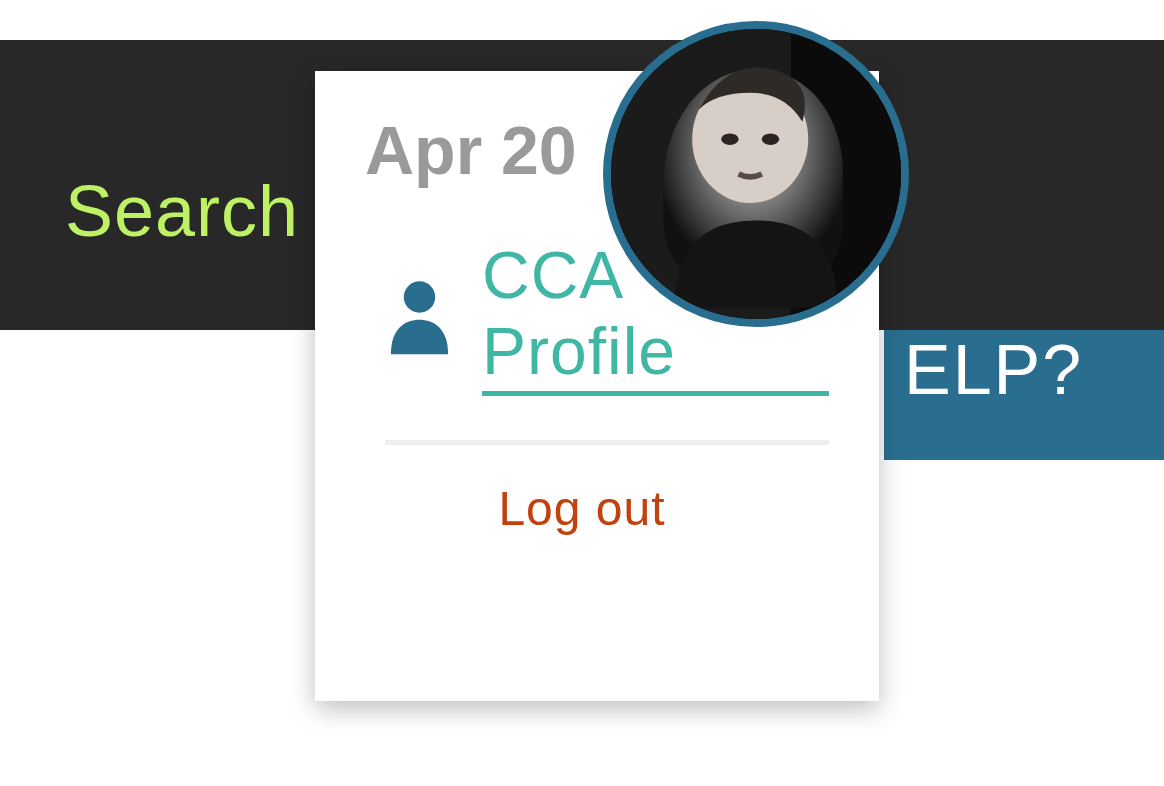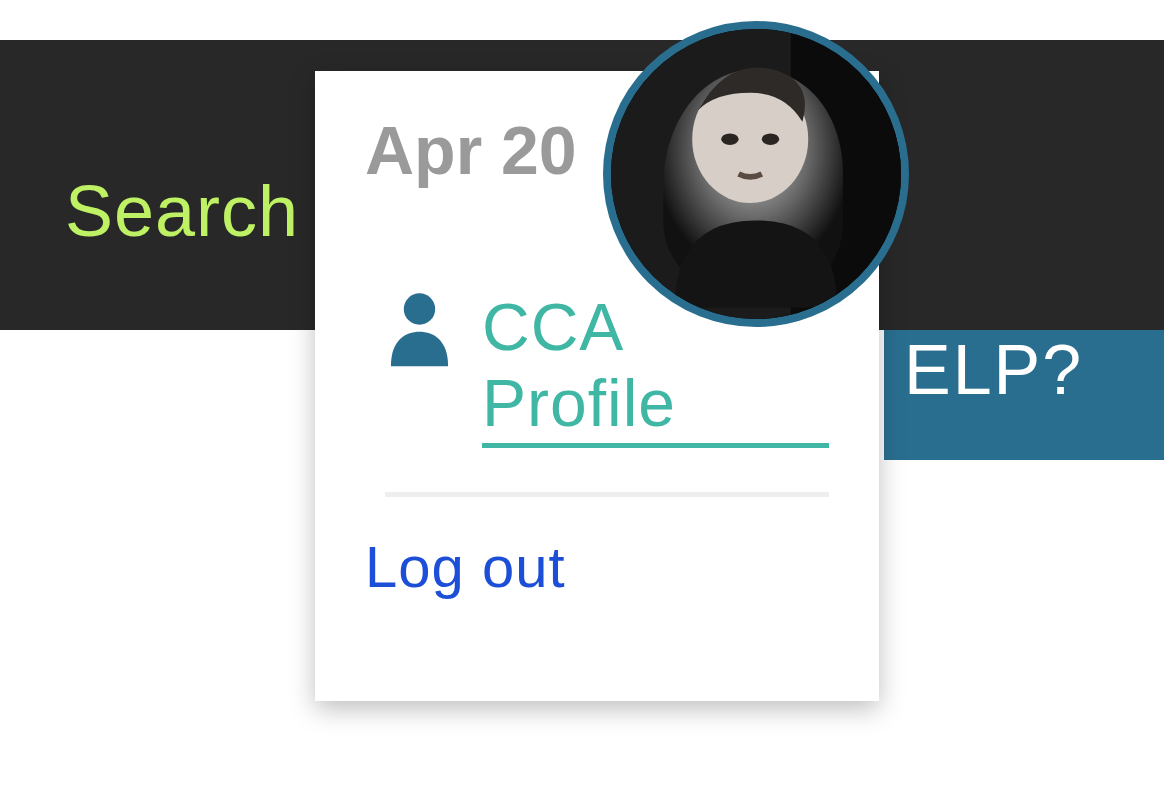--- a/index.html
+++ b/index.html
@@ -5,25 +5,25 @@
   html,body{margin:0;padding:0;width:1164px;height:786px;background:#fff;font-family:"Helvetica Neue",Arial,sans-serif;overflow:hidden}
   .topbar{position:absolute;left:0;right:0;top:40px;height:290px;background:#282828}
   .search{position:absolute;left:65px;top:130px;font-size:72px;font-weight:300;color:#bef264;letter-spacing:1px}
   .helpbar{position:absolute;right:0;top:330px;height:130px;width:260px;background:#2a6e8f;display:flex;align-items:flex-start;padding-left:20px}
   .helpbar span{color:#fff;font-size:70px;letter-spacing:2px}
   .menu{position:absolute;left:315px;top:71px;width:564px;height:630px;background:#fff;box-shadow:0 8px 24px rgba(0,0,0,.25);padding:40px 50px 30px 50px;box-sizing:border-box}
   .date{font-size:68px;font-weight:600;color:#9a9a9a}
   .time{font-size:68px;font-weight:300;color:#9a9a9a;margin-top:4px}
   .avatar{position:absolute;top:-50px;right:-30px;width:290px;height:290px;border-radius:50%;border:8px solid #2a6e8f;overflow:hidden;background:#000}
   .avatar svg{width:100%;height:100%;display:block}
-  .profile{display:flex;align-items:flex-start;gap:28px;margin-top:100px;margin-left:20px}
+  .profile{display:flex;align-items:center;gap:28px;margin-top:48px;margin-left:20px}
   .profile-icon{width:70px;height:80px;fill:#2a6e8f}
   .profile-link{font-size:66px;color:#3fb7a4;border-bottom:5px solid #3fb7a4;padding-bottom:2px;letter-spacing:1px}
   .divider{height:5px;background:#eee;margin:44px 0 36px 20px}
-  .logout{font-size:58px;color:#1d4ed8;text-align:left;padding-right:30px;letter-spacing:1px}
+  .logout{font-size:48px;color:#c2410c;text-align:center;padding-right:30px;letter-spacing:1px}
 </style>
 </head>
 <body>
 
 <div class="topbar">
   <div class="search">Search</div>
 </div>
 
 <div class="helpbar">
   <span>ELP?</span>

